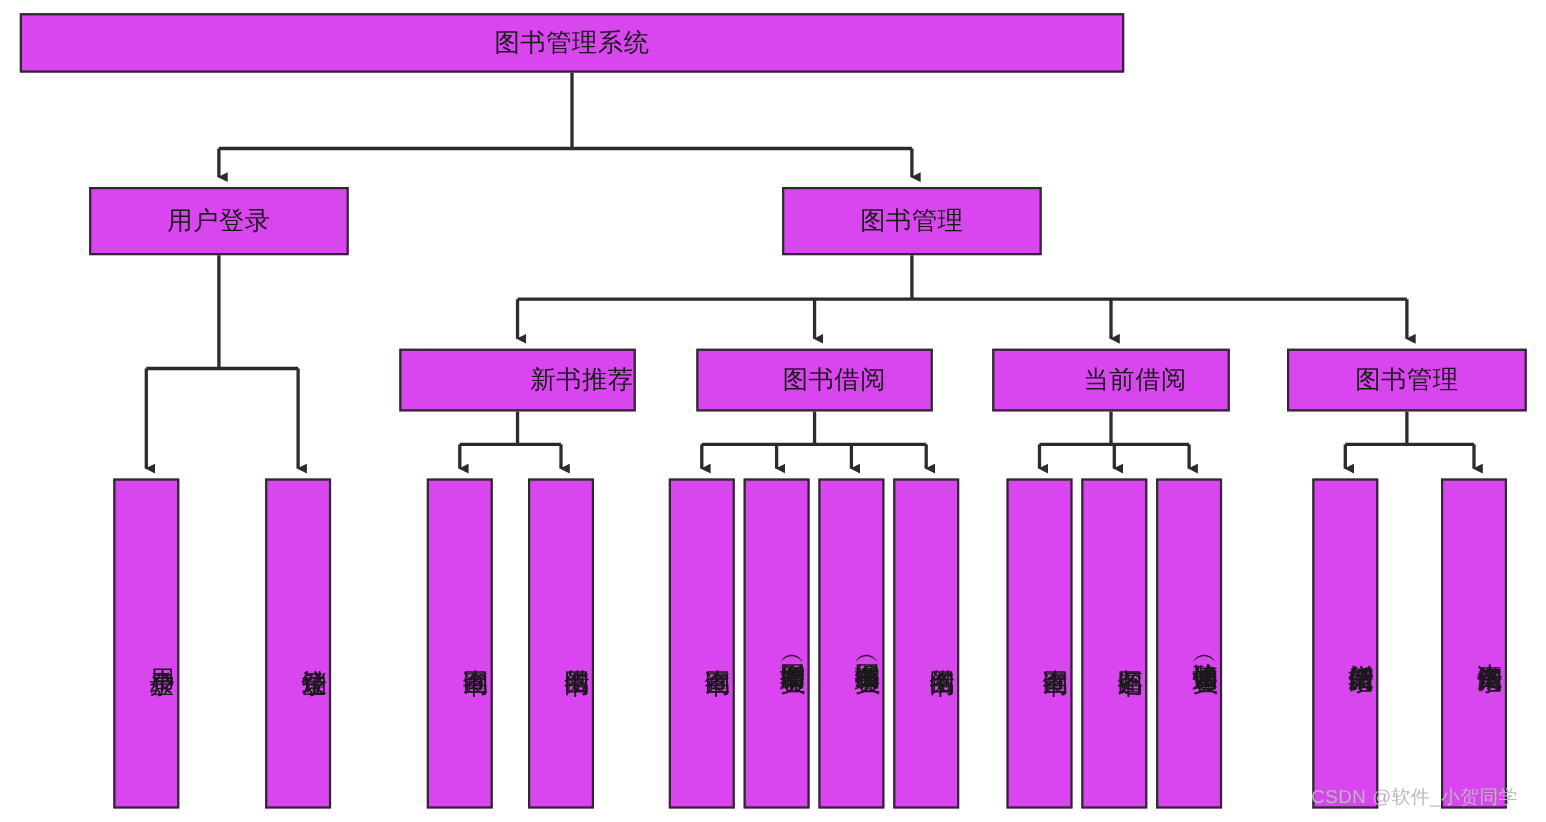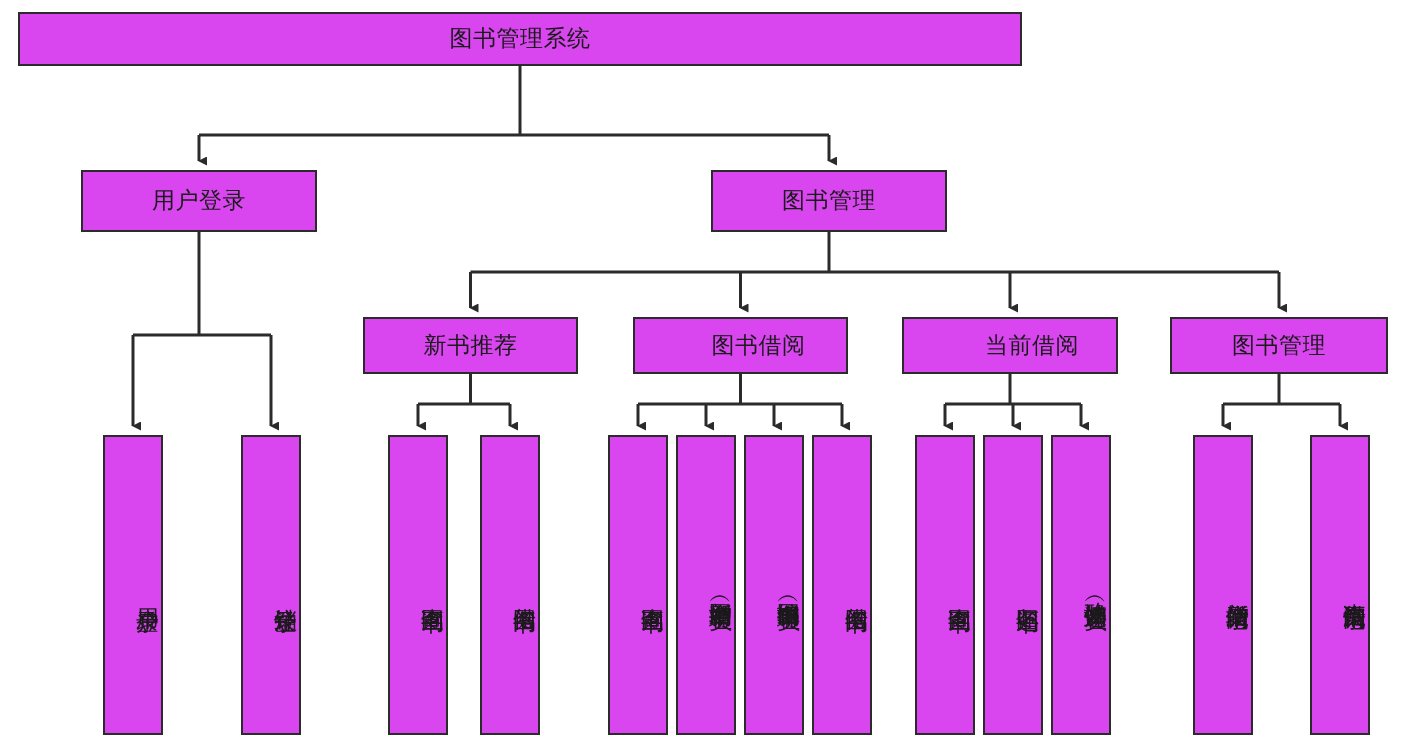--- a/index.html
+++ b/index.html
@@ -109,21 +109,21 @@
   <div id="node-layer">
       <div class="node horizontal tall-text" style="left: 18px; top: 12px; width: 1004px; height: 54px; border-color: rgb(43, 43, 43); color: rgb(26, 26, 26);">
         <span>图书管理系统</span>
       </div>
       <div class="node horizontal" style="left: 81px; top: 170px; width: 236px; height: 62px; border-color: rgb(43, 43, 43); color: rgb(26, 26, 26);">
         <span>用户登录</span>
       </div>
       <div class="node horizontal" style="left: 711px; top: 170px; width: 236px; height: 62px; border-color: rgb(43, 43, 43); color: rgb(26, 26, 26);">
         <span>图书管理</span>
       </div>
-      <div class="node horizontal" style="left: 363px; top: 317px; width: 215px; height: 57px; border-color: rgb(43, 43, 43); color: rgb(26, 26, 26);">
+      <div class="node horizontal" style="left: 363px; top: 317px; width: 215px; height: 57px; border-color: rgb(43, 43, 43); color: rgb(26, 26, 26); justify-content: flex-end;">
         <span>新书推荐</span>
       </div>
       <div class="node horizontal" style="left: 633px; top: 317px; width: 215px; height: 57px; border-color: rgb(43, 43, 43); color: rgb(26, 26, 26); padding-left: 36px;">
         <span>图书借阅</span>
       </div>
       <div class="node horizontal" style="left: 902px; top: 317px; width: 216px; height: 57px; border-color: rgb(43, 43, 43); color: rgb(26, 26, 26); padding-left: 44px;">
         <span>当前借阅</span>
       </div>
       <div class="node horizontal" style="left: 1170px; top: 317px; width: 218px; height: 57px; border-color: rgb(43, 43, 43); color: rgb(26, 26, 26);">
         <span>图书管理</span>
@@ -161,13 +161,14 @@
       <div class="node vertical tall-text" style="left: 1051px; top: 435px; width: 60px; height: 300px; border-color: rgb(43, 43, 43); color: rgb(26, 26, 26);">
         <span>确认归还（管理员）</span>
       </div>
       <div class="node vertical tall-text" style="left: 1193px; top: 435px; width: 60px; height: 300px; border-color: rgb(43, 43, 43); color: rgb(26, 26, 26);">
         <span>新增借阅记录</span>
       </div>
       <div class="node vertical tall-text" style="left: 1310px; top: 435px; width: 60px; height: 300px; border-color: rgb(43, 43, 43); color: rgb(26, 26, 26);">
         <span>查询借阅记录</span>
       </div>
     </div>
+  <div class="watermark" style="left: 1192px; top: 713px; color: rgb(185, 185, 185);">CSDN @软件_小贺同学</div>
 </div>
 
 </body></html>

